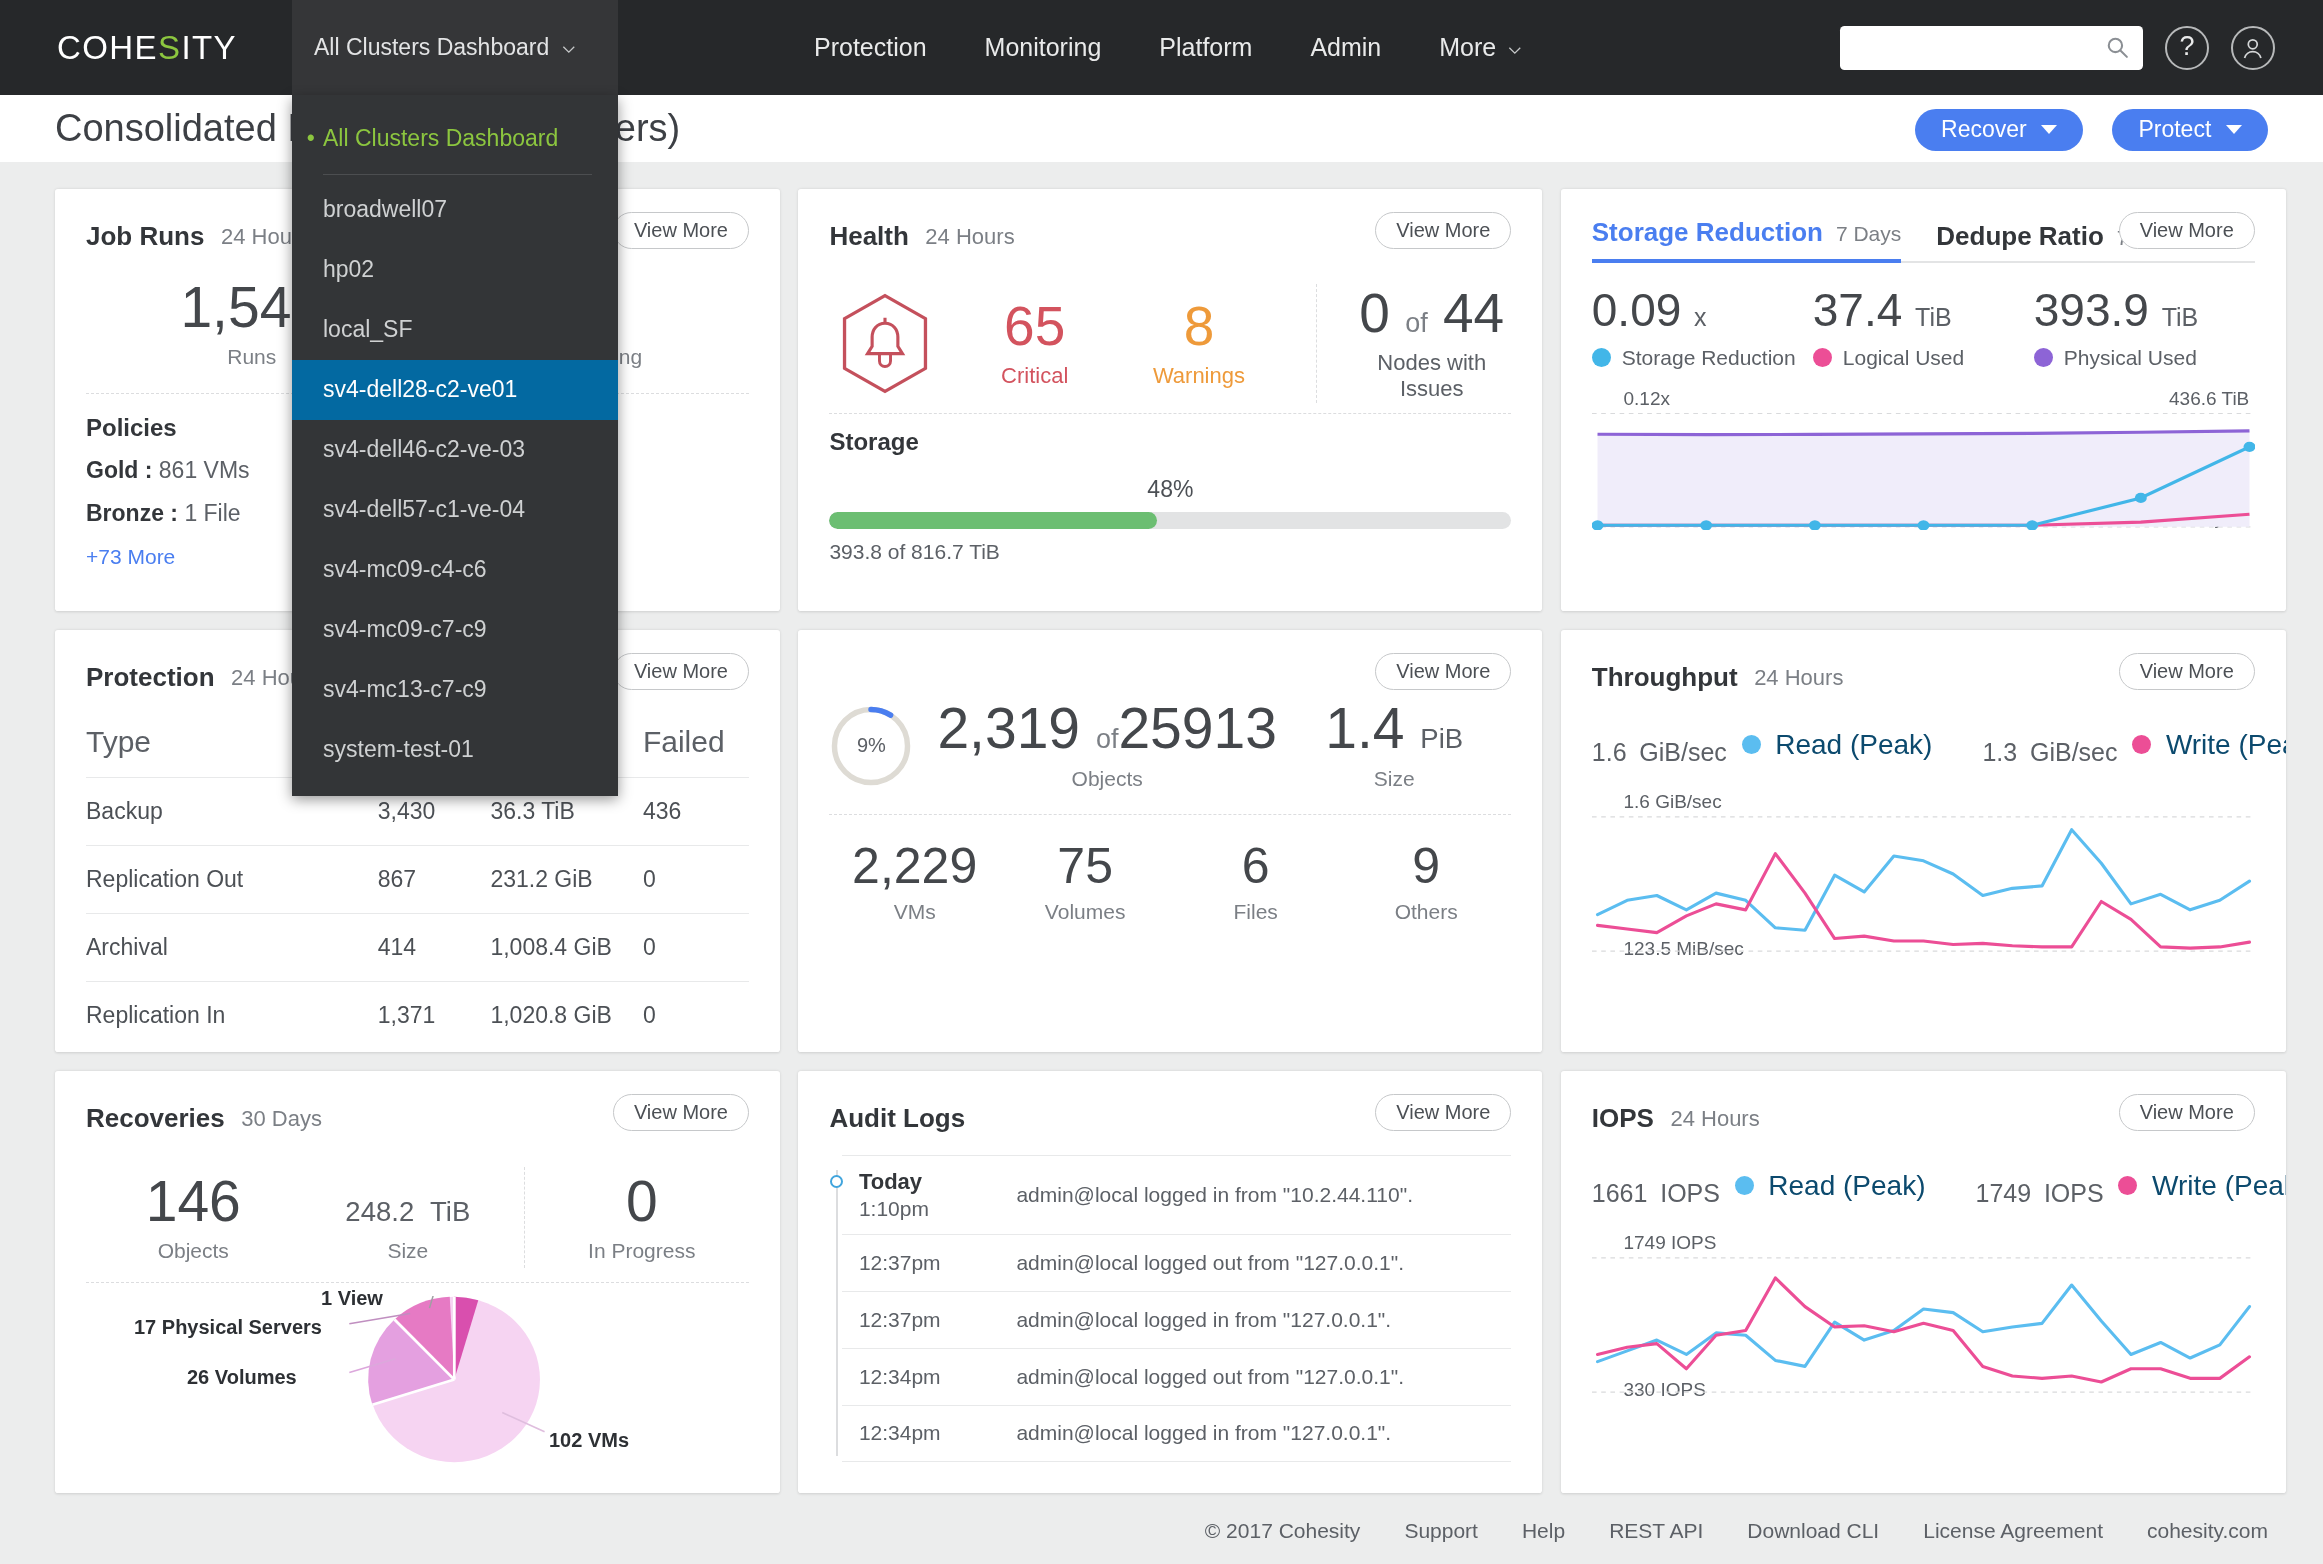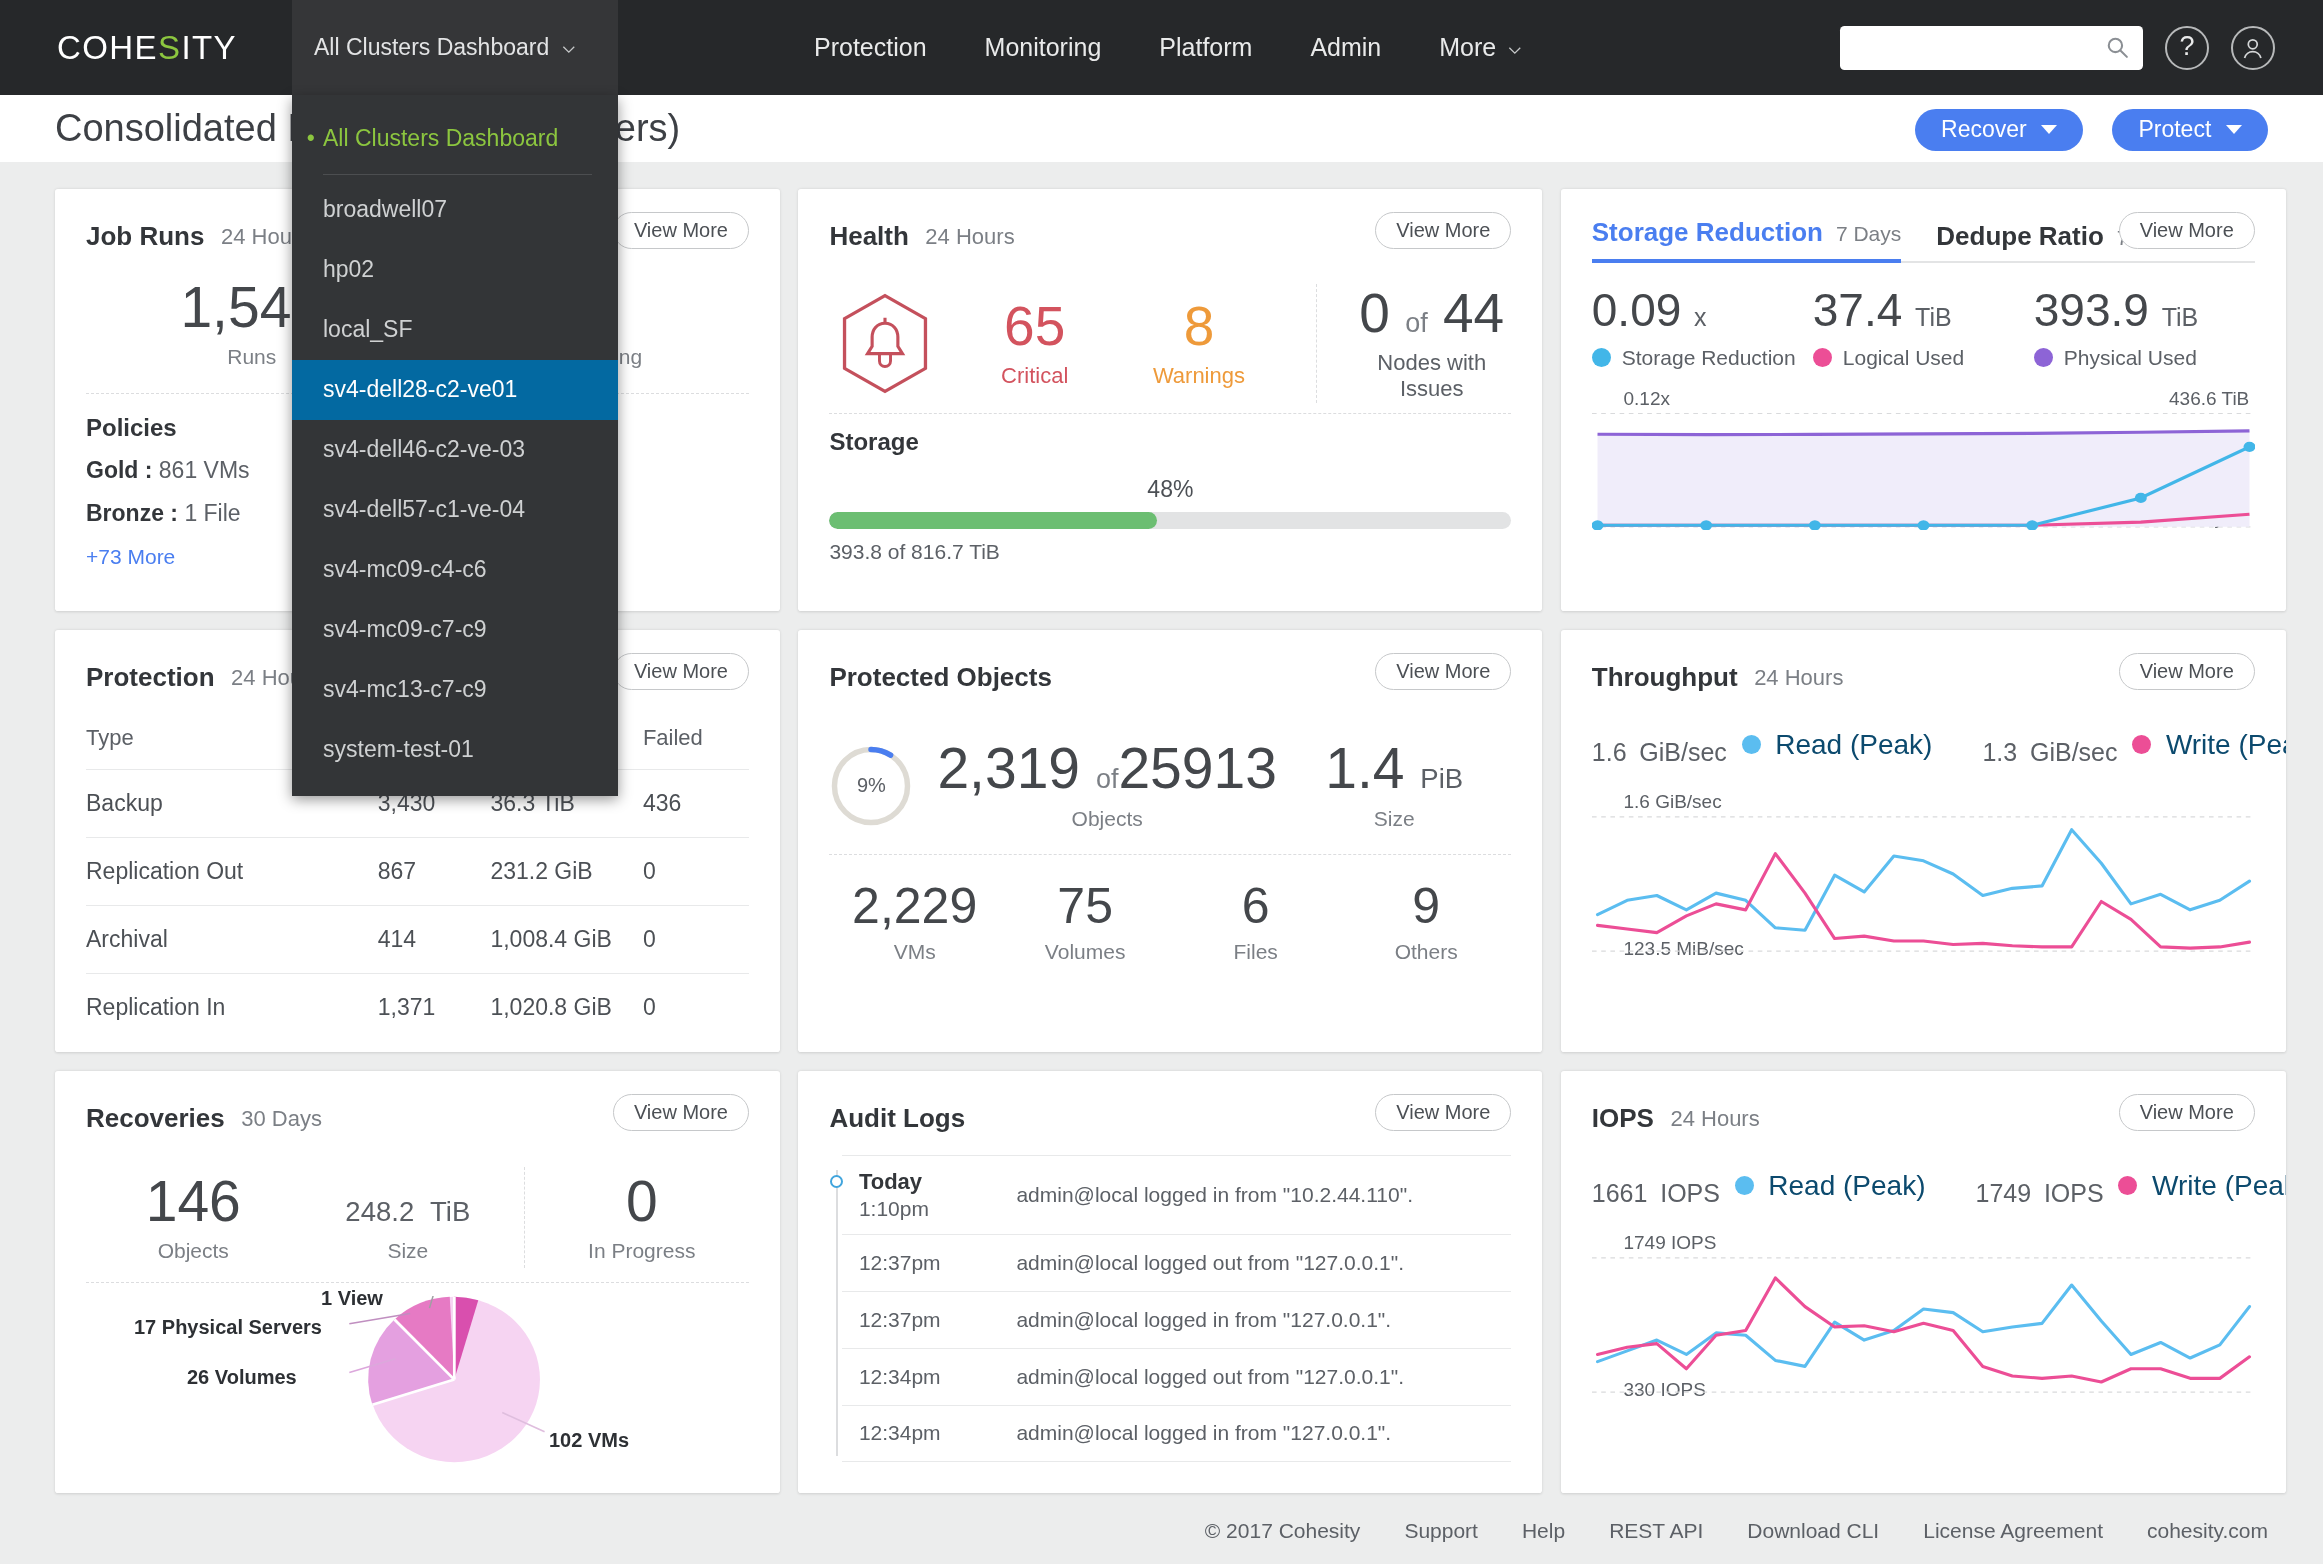--- a/index.html
+++ b/index.html
@@ -191,21 +191,21 @@
   .sr-m .lg { display: flex; align-items: center; gap: 11px; margin-top: 13px; }
   .dot { width: 19px; height: 19px; border-radius: 50%; display:inline-block; }
   .sr-m .lg span.txt { font-size: 21px; color: #5c6066; white-space: nowrap; }
 
   .chart-wrap { position: relative; margin-top: 22px; height: 138px; }
   .ax-lab { position: absolute; font-size: 19px; color: #5c6066; white-space: nowrap; margin-left: 28px; }
 
   
   table.ptable { width: 100%; border-collapse: collapse; margin-top: 16.5px; }
   table.ptable th {
-    font-size: 22px; font-weight: 400; color: #5c6066;
+    font-size: 30px; font-weight: 400; color: #5c6066;
     text-align: left; padding: 11px 0 18.4px 0;
   }
   table.ptable td {
     font-size: 23px; color: #4c5055;
     padding: 20px 0; border-top: 1.5px solid #e8e9ea;
   }
   td.failed-hi { color: #d3535e; }
 
   
   .po-row { display: flex; align-items: center; margin-top: 20px; height: 136px; }
@@ -527,23 +527,20 @@
           <td>Replication In</td>
           <td>1,371</td>
           <td>1,020.8 GiB</td>
           <td>0</td>
         </tr>
       </tbody>
     </table>
   </div>
 
   <div class="card">
-    <div class="card-head">
-      <span class="card-title">Protected Objects</span>
-    </div>
     <button class="view-more">View More</button>
 
     <div class="po-row">
       <div class="donut">
         <svg viewBox="0 0 92 92" width="84" height="84">
           <circle cx="46" cy="46" r="40" fill="none" stroke="#dedbd4" stroke-width="6"></circle>
           <circle id="po-arc" cx="46" cy="46" r="40" fill="none" stroke="#4a7ef0" stroke-width="6" stroke-linecap="round" transform="rotate(-90 46 46)" stroke-dasharray="251.32741228718345" stroke-dashoffset="228.70794518133695"></circle>
         </svg>
         <div class="pctxt">9%</div>
       </div>

